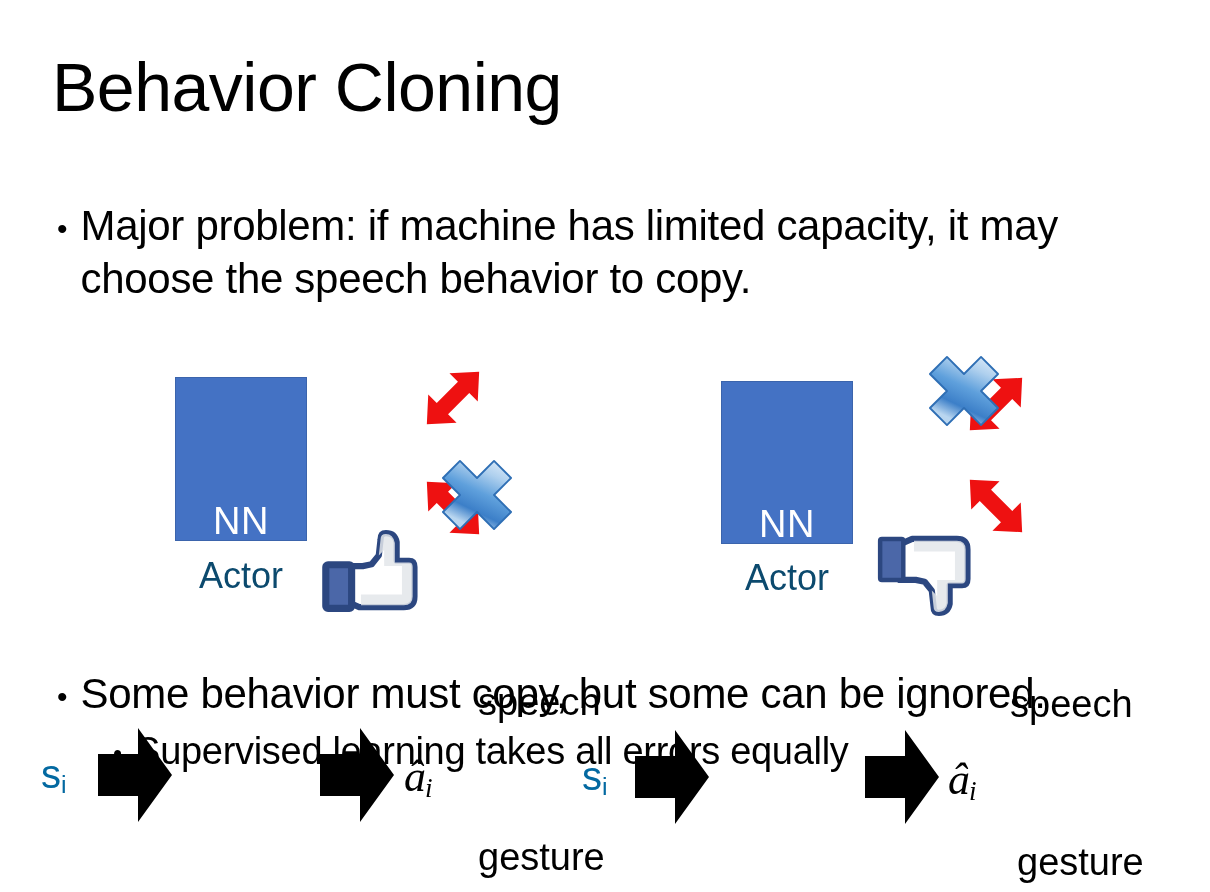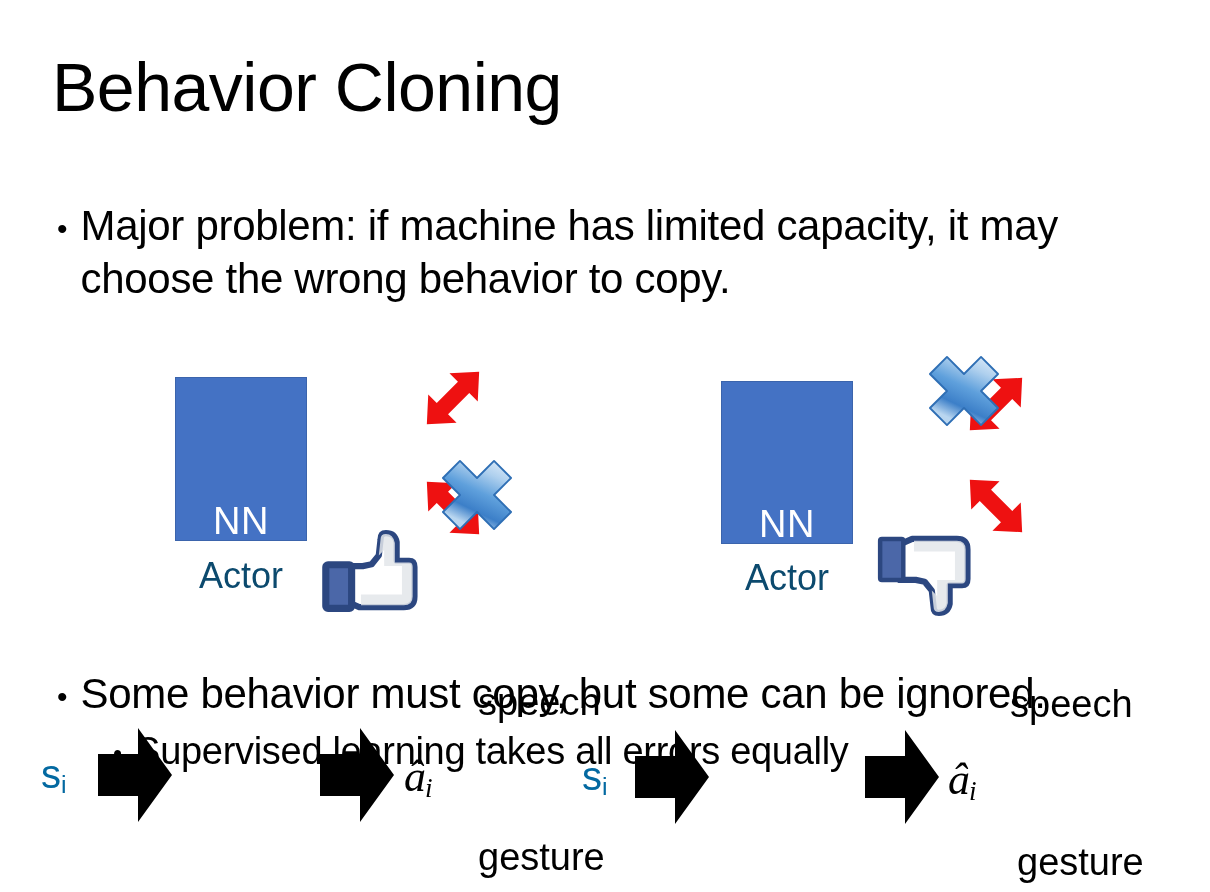--- a/index.html
+++ b/index.html
@@ -148,21 +148,21 @@
 </head>
 <body>
 
 <div id="slide">
 
   <div class="slide-title">Behavior Cloning</div>
 
   <div class="bullet-block" id="bullet-top">
     <div class="bullet-row">
       <span class="bullet-mark">•</span>
-      <span class="bullet-text">Major problem: if machine has limited capacity, it may choose the wrong behavior to copy.</span>
+      <span class="bullet-text">Major problem: if machine has limited capacity, it may choose the speech behavior to copy.</span>
     </div>
   </div>
 
   <div class="diagram" id="diagram-left">
 
     <span class="s-label" style="left:21px; top:424px;">
       <span>s</span><sub>i</sub>
     </span>
 
     <span class="block-arrow" style="left:78px; top:396px;">

